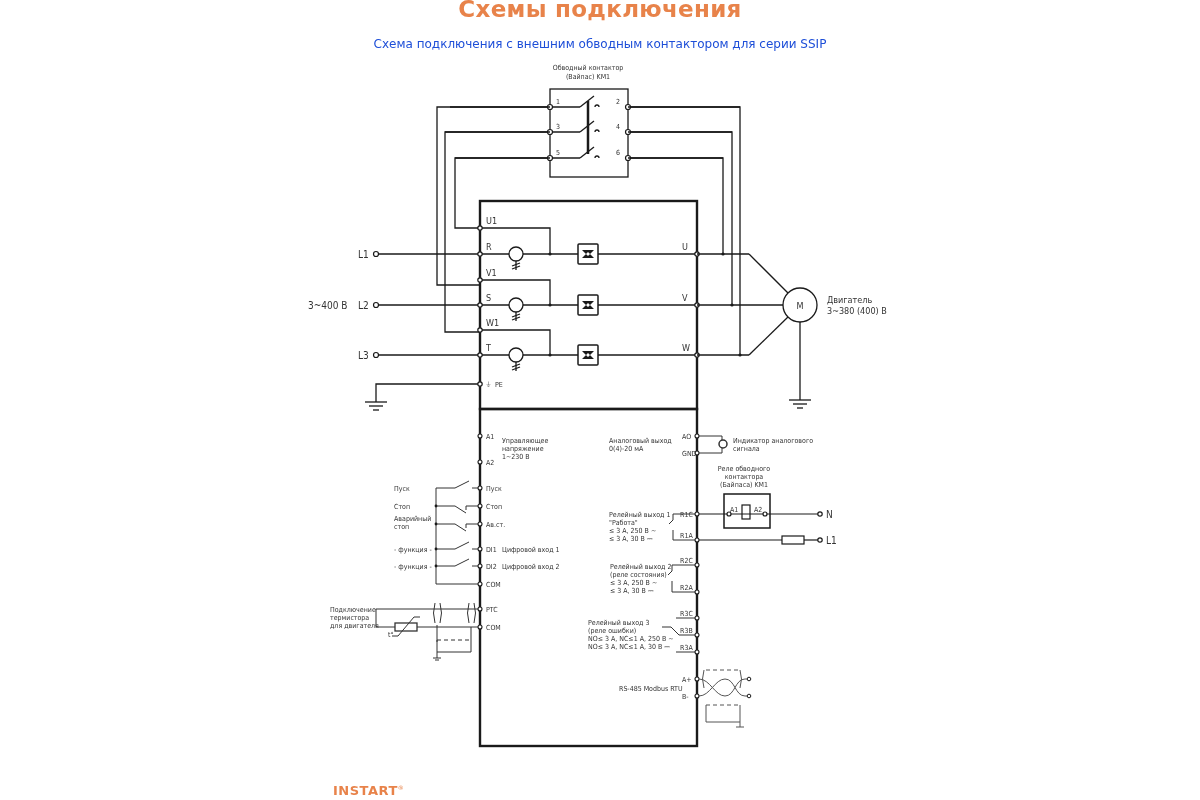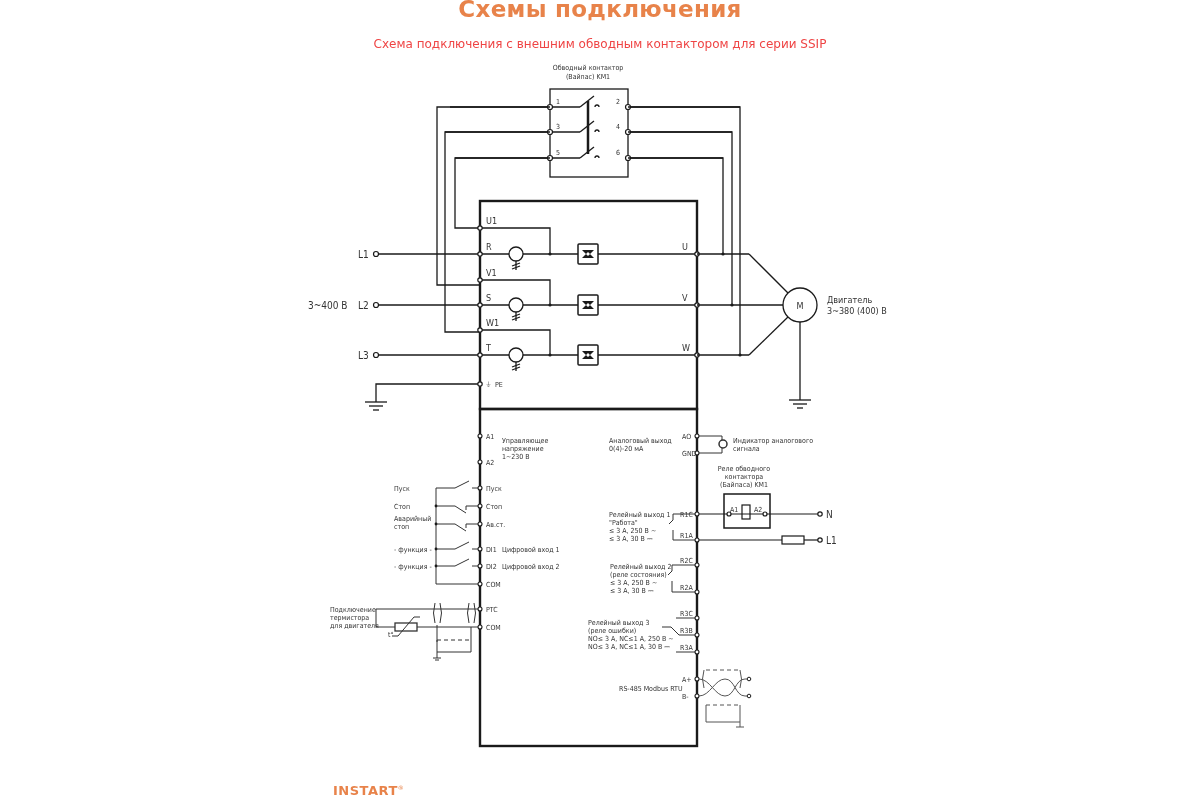--- a/index.html
+++ b/index.html
@@ -1,18 +1,18 @@
 <!DOCTYPE html>
 <html><head>
 <meta charset="utf-8">
 <style>
   html, body { margin:0; padding:0; background:#ffffff; }
   body { width:1200px; height:800px; position:relative; overflow:hidden; font-family:"DejaVu Sans", sans-serif; }
   .page-title { position:absolute; top:-4px; left:0; width:1200px; text-align:center; font-size:23px; font-weight:bold; color:#e8834a; letter-spacing:0.3px; }
-  .page-subtitle { position:absolute; top:37px; left:0; width:1200px; text-align:center; font-size:12px; color:#ef4444; }
+  .page-subtitle { position:absolute; top:37px; left:0; width:1200px; text-align:center; font-size:12px; color:#1d4ed8; }
   svg { position:absolute; left:0; top:0; }
   .t { font-family:"DejaVu Sans Condensed","DejaVu Sans", sans-serif; fill:#333; }
   .s { font-size:7px; }
   .m { font-size:9px; }
   .lbl { font-size:10px; }
   .logo { position:absolute; left:333px; top:783px; font-size:13px; font-weight:bold; color:#e8834a; letter-spacing:0.5px; }
   .logo sup { font-size:6px; font-weight:normal; }
 </style>
 </head>
 <body>

